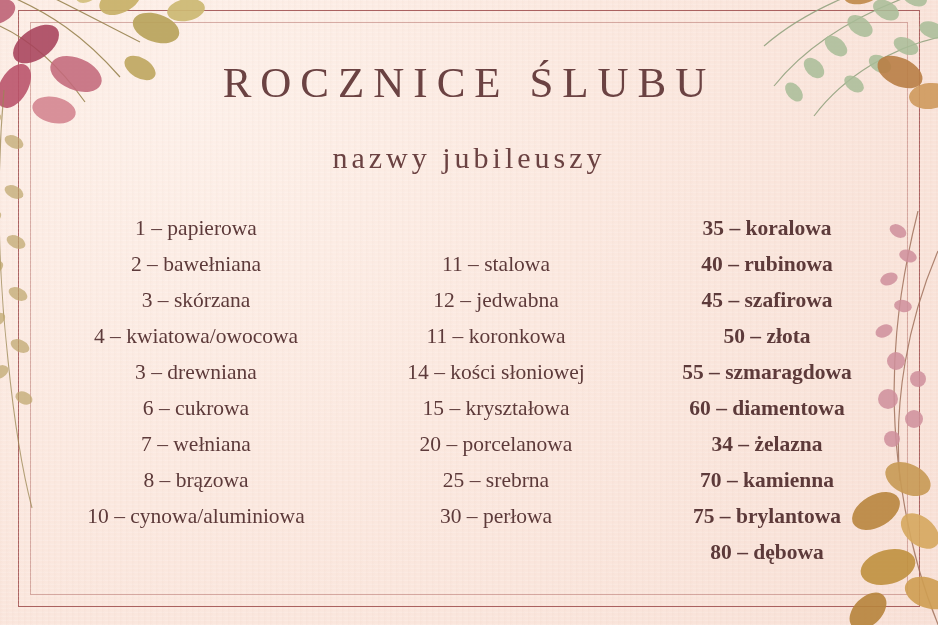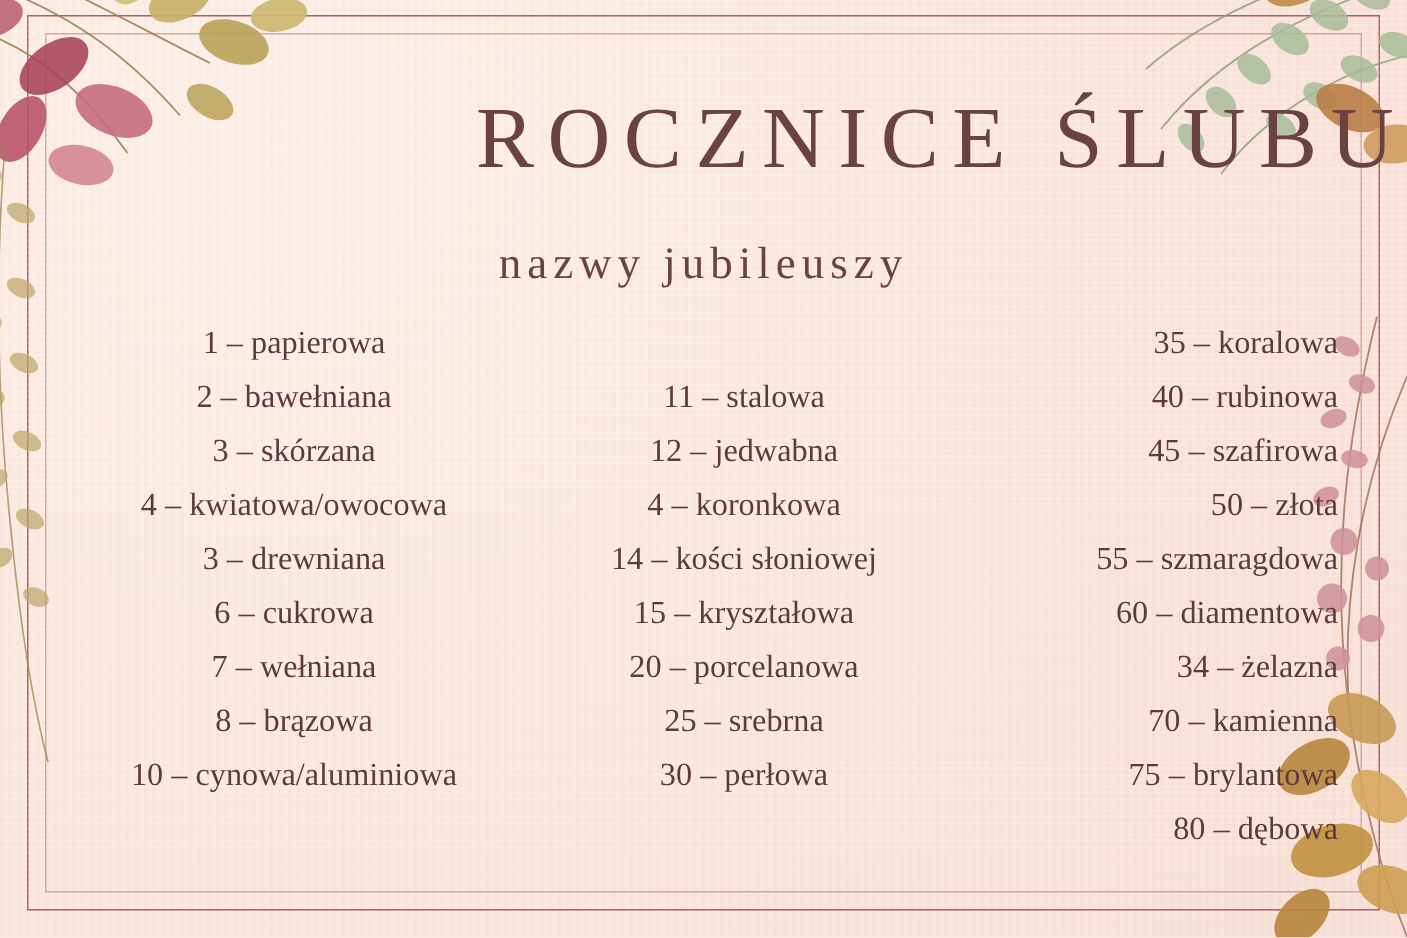--- a/index.html
+++ b/index.html
@@ -60,26 +60,25 @@
   .heading-block {
     position: absolute;
     left: 0;
     right: 0;
     top: 58px;
     text-align: center;
     z-index: 5;
   }
   h1.title {
     margin: 0;
-    font-size: 58px;
+    font-size: 43px;
     letter-spacing: 9px;
     font-weight: normal;
     color: #6b4242;
     font-family: "Liberation Serif", serif;
-    text-align: right;
   }
   h2.subtitle {
     margin: 34px 0 0 0;
     font-size: 30px;
     letter-spacing: 4px;
     font-weight: normal;
     color: #6b4242;
     font-family: "Liberation Serif", serif;
   }
 
@@ -92,21 +91,21 @@
     display: flex;
     justify-content: space-between;
     z-index: 5;
   }
   .col {
     display: flex;
     flex-direction: column;
   }
   .col-1 { width: 300px; align-items: center; padding-right: 4px;}
   .col-2 { width: 282px; align-items: center; }
-  .col-3 { width: 250px; align-items: flex-end; }
+  .col-3 { width: 250px; align-items: center; font-weight: bold; }
 
   .entry {
     font-size: 21.5px;
     line-height: 36px;
     color: #5d3a3a;
     white-space: nowrap;
     font-family: "Liberation Serif", serif;
   }
 
   
@@ -239,21 +238,21 @@
       <div class="entry">6 – cukrowa</div>
       <div class="entry">7 – wełniana</div>
       <div class="entry">8 – brązowa</div>
       <div class="entry">10 – cynowa/aluminiowa</div>
     </div>
 
     <div class="col col-2">
       <div class="entry" style="height:36px"></div>
       <div class="entry">11 – stalowa</div>
       <div class="entry">12 – jedwabna</div>
-      <div class="entry">4 – koronkowa</div>
+      <div class="entry">11 – koronkowa</div>
       <div class="entry">14 – kości słoniowej</div>
       <div class="entry">15 – kryształowa</div>
       <div class="entry">20 – porcelanowa</div>
       <div class="entry">25 – srebrna</div>
       <div class="entry">30 – perłowa</div>
     </div>
 
     <div class="col col-3">
       <div class="entry">35 – koralowa</div>
       <div class="entry">40 – rubinowa</div>

